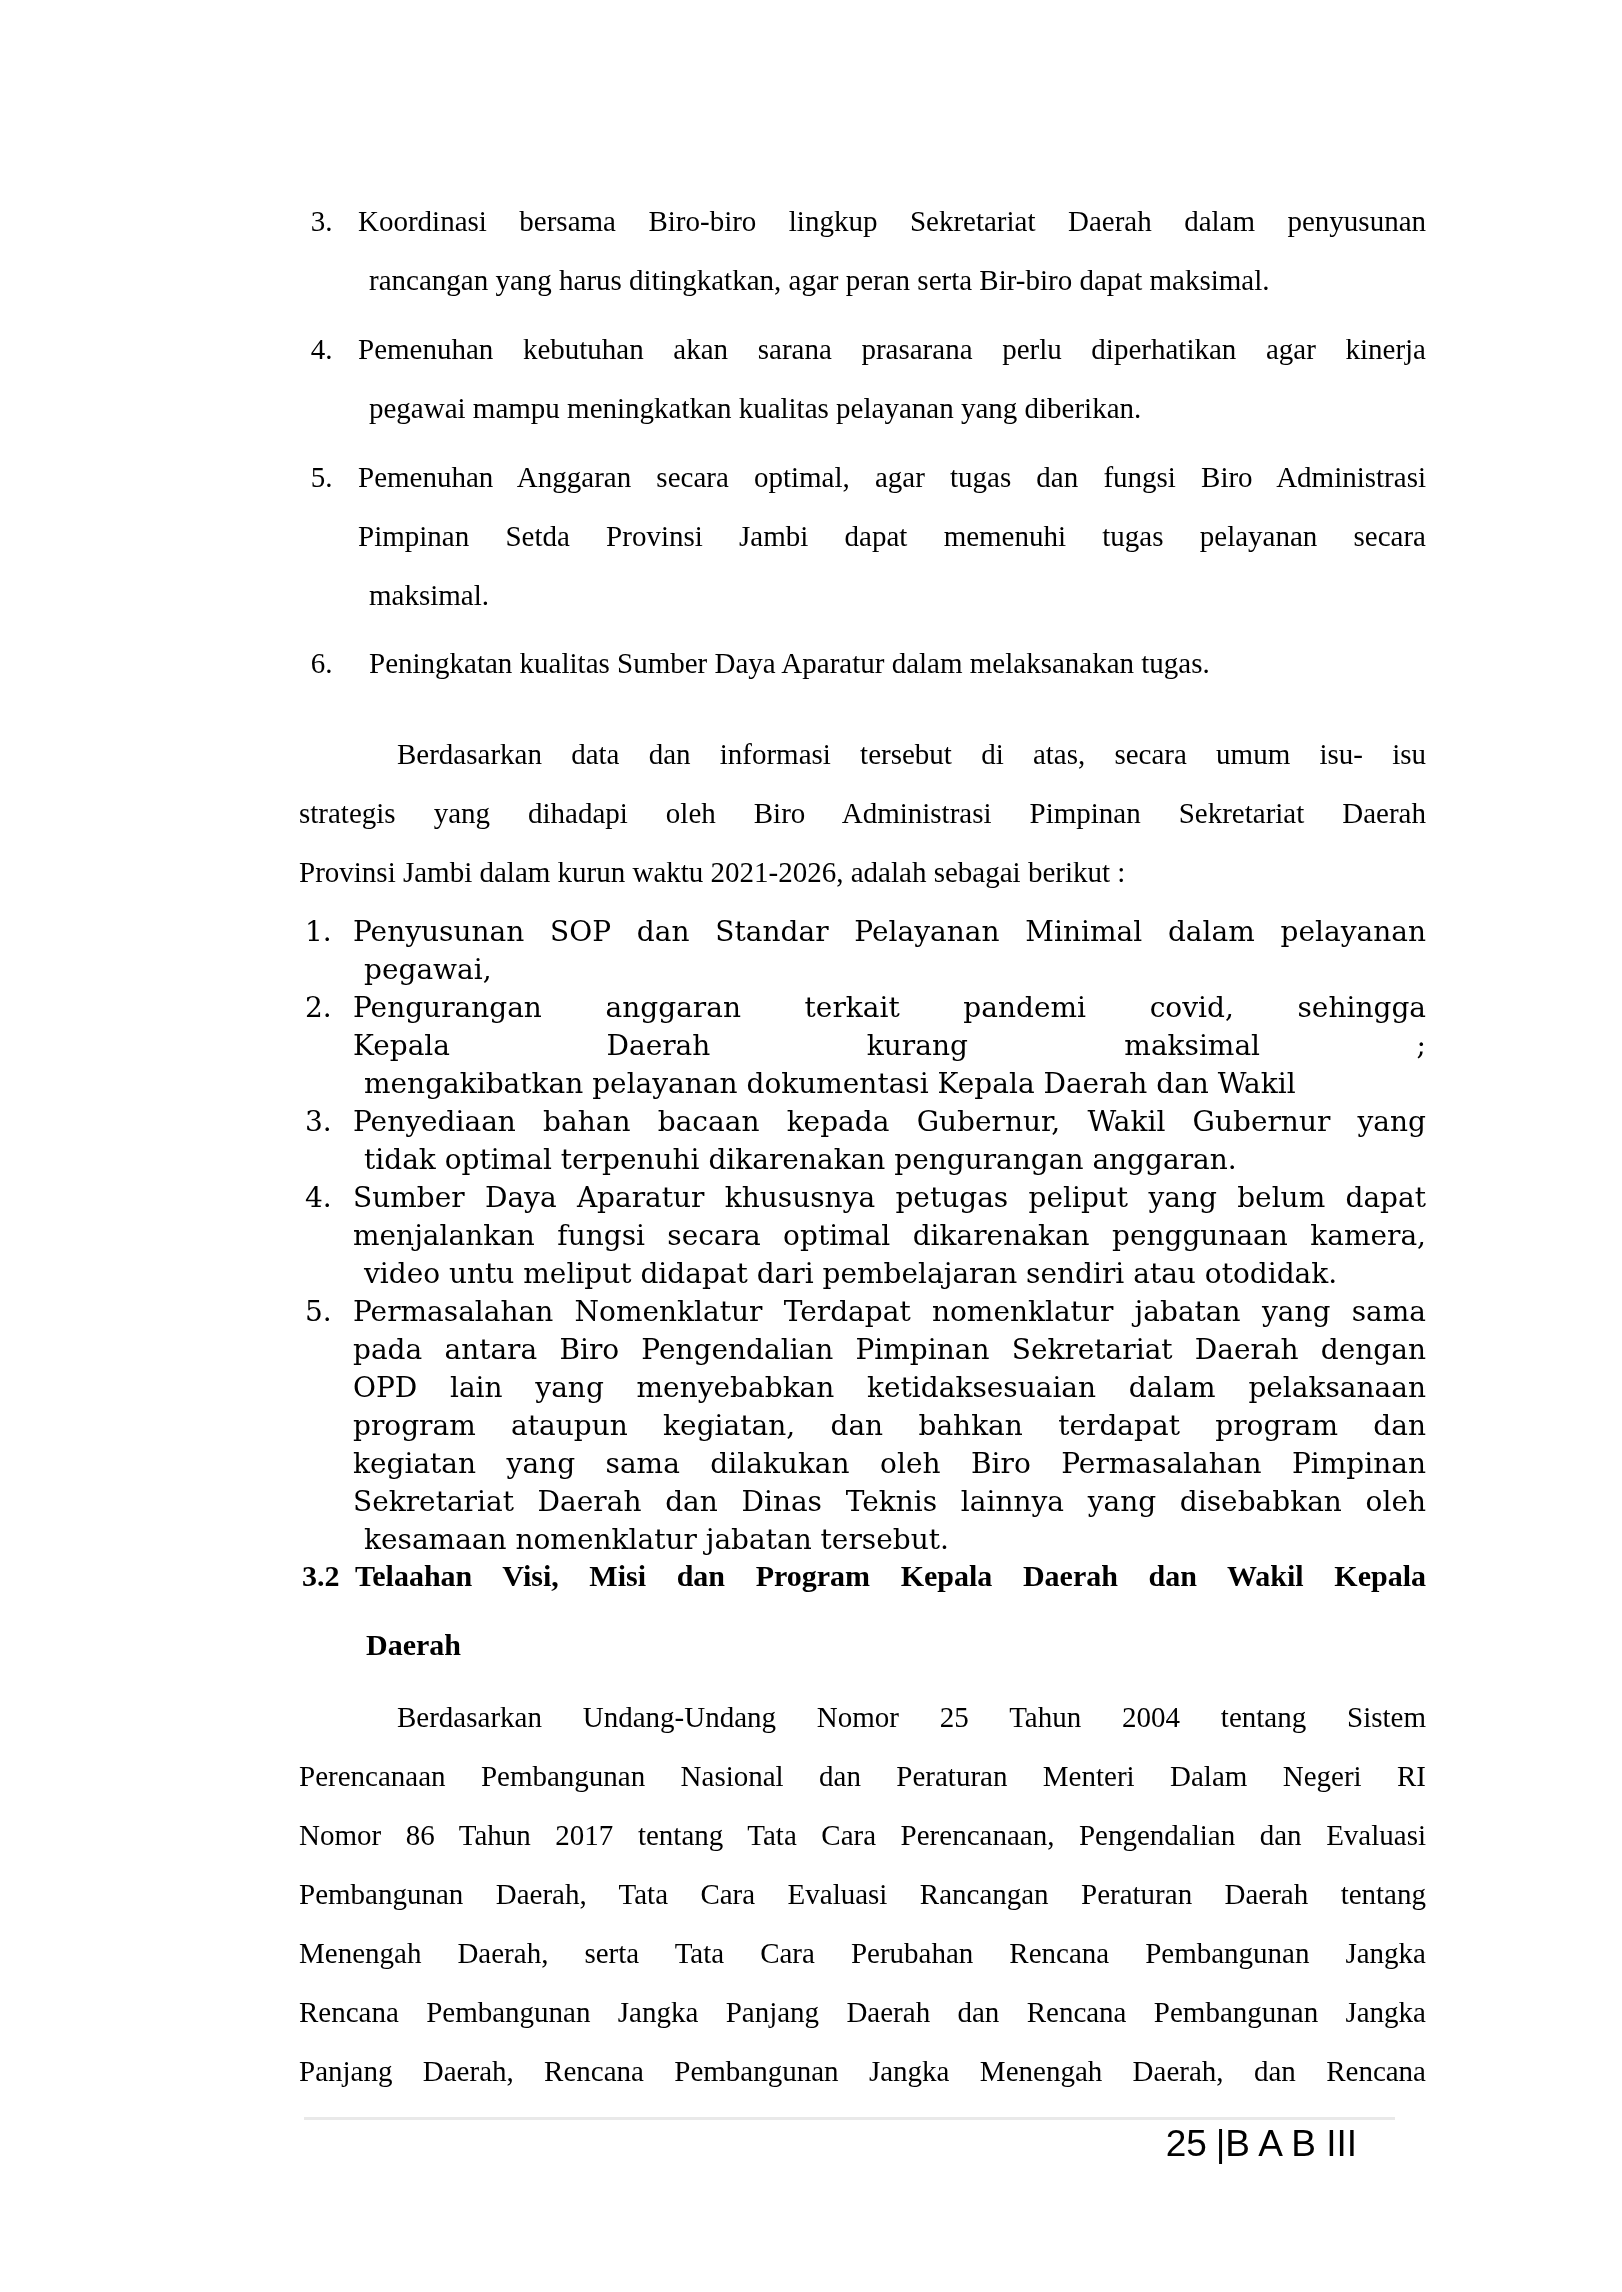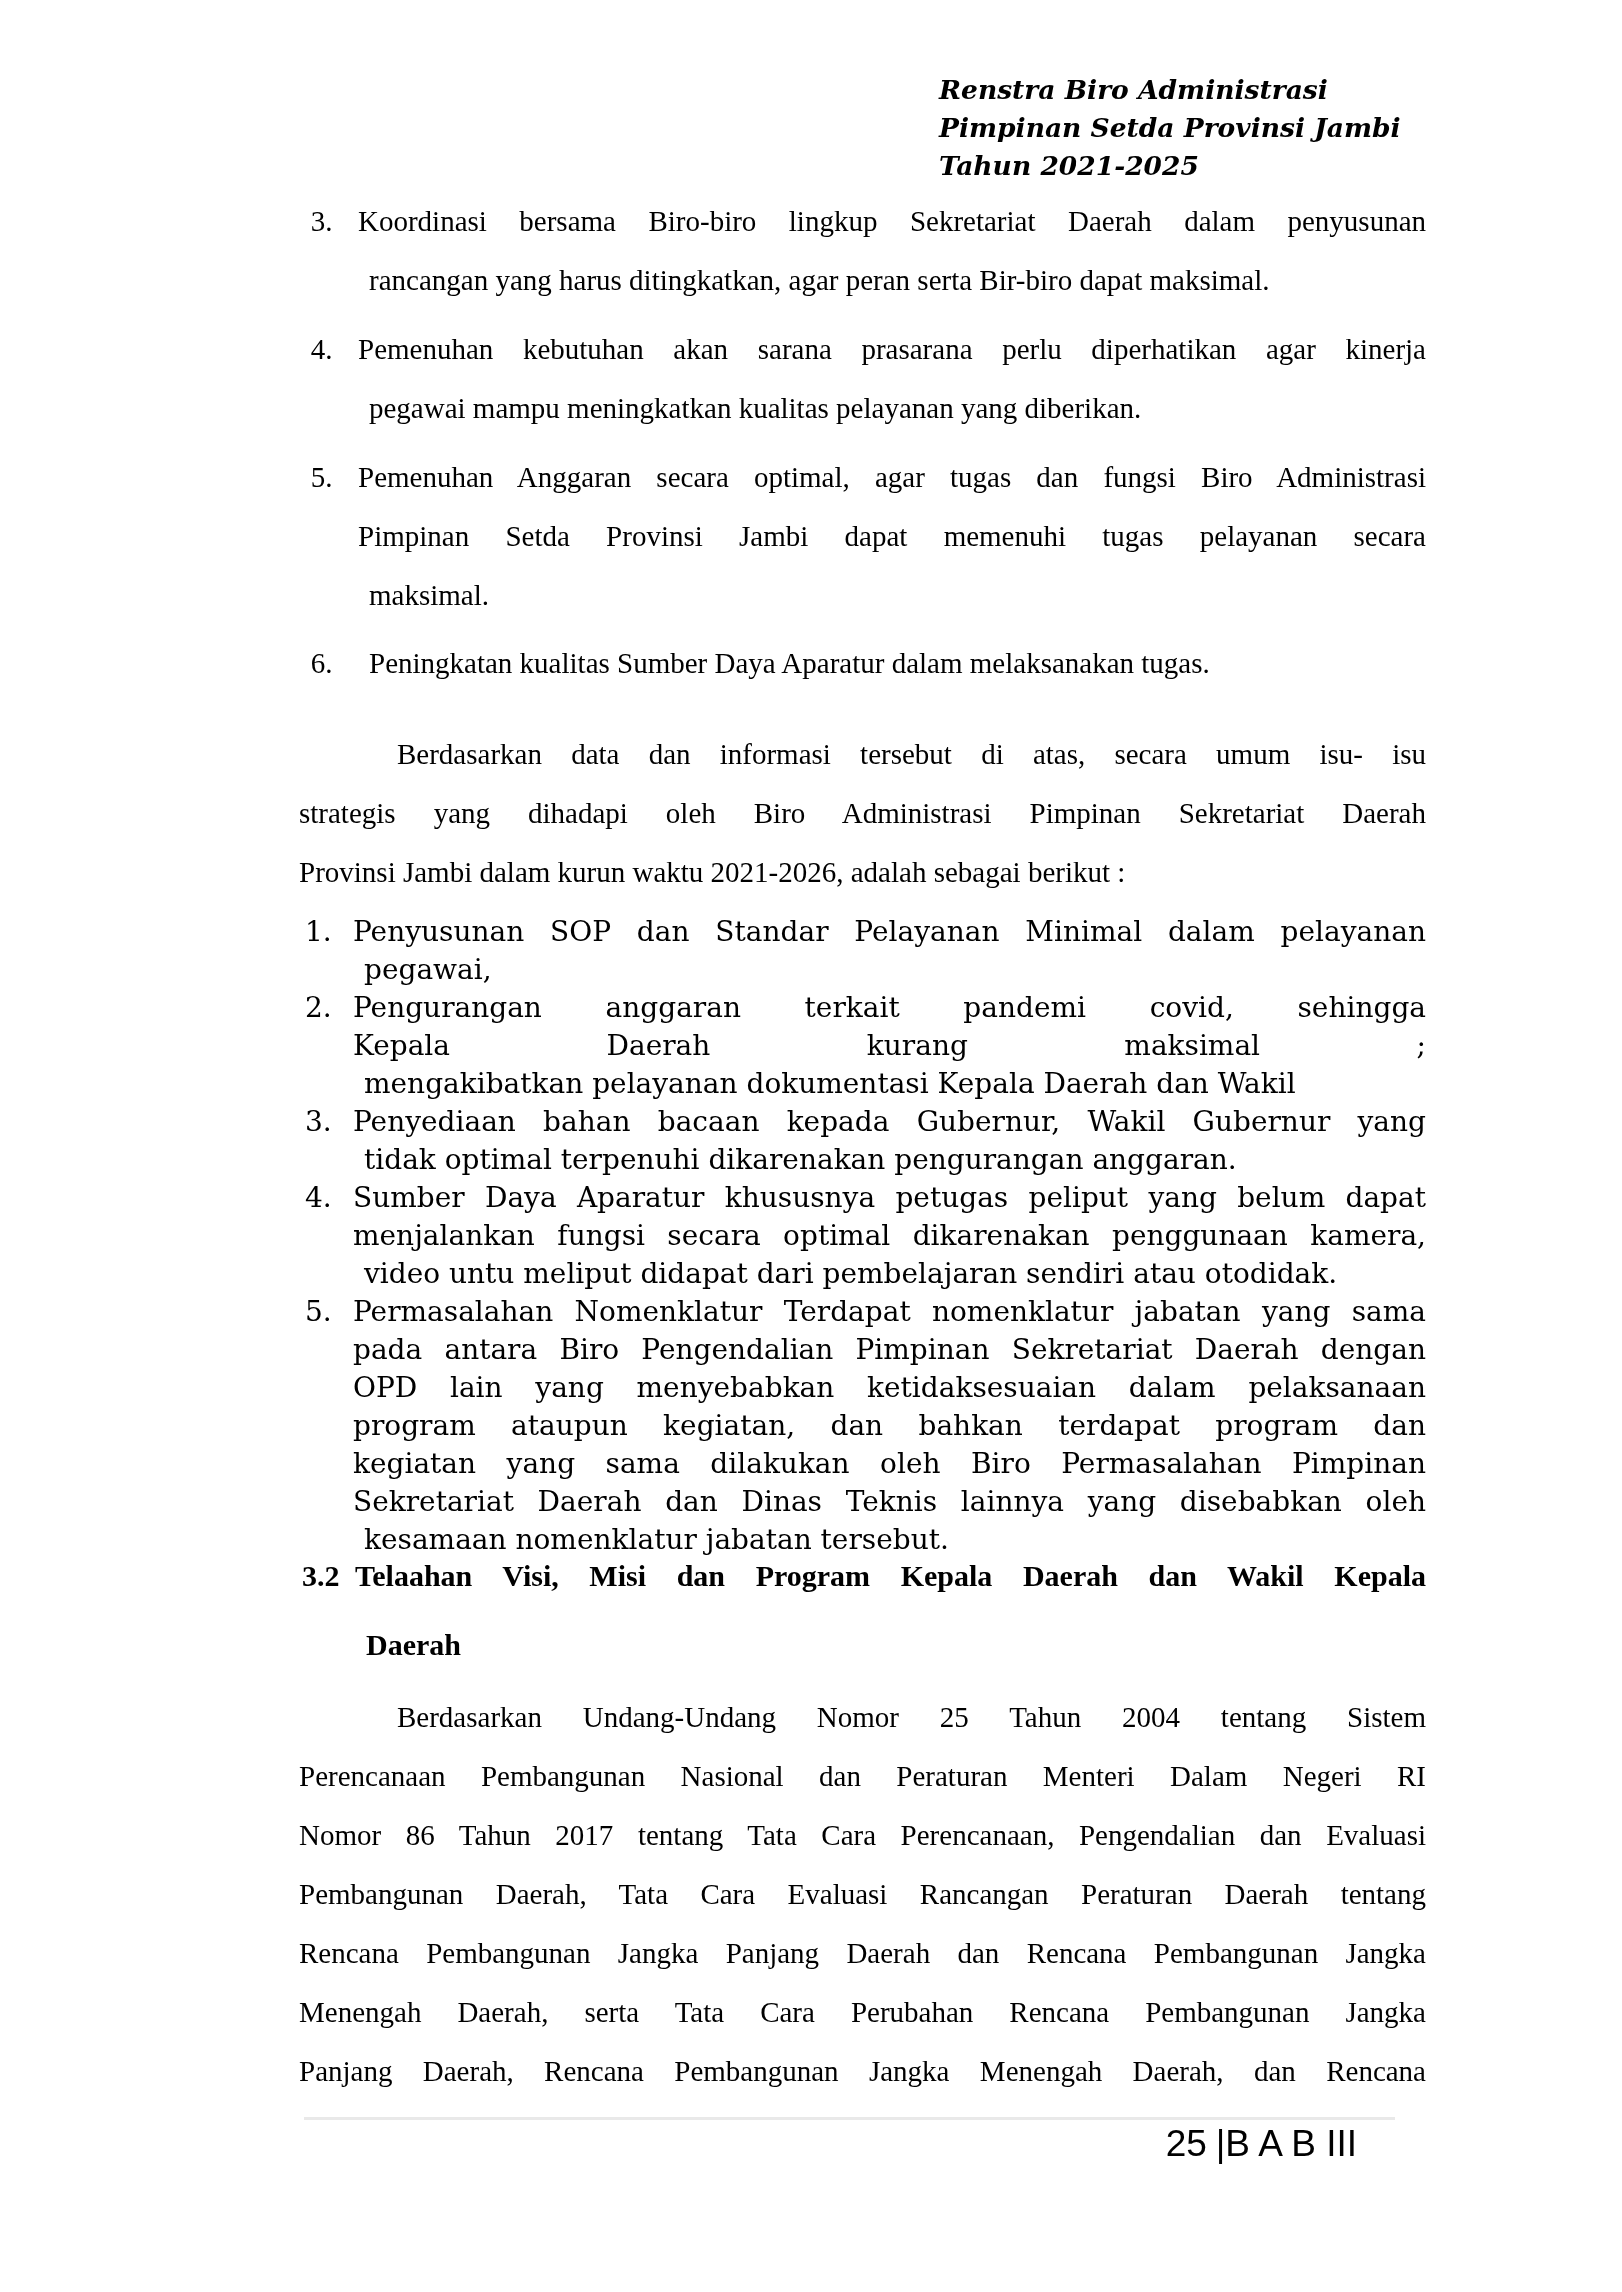--- a/index.html
+++ b/index.html
@@ -75,28 +75,20 @@
     font-size:37px; line-height:41px;
     white-space:nowrap;
   }
   .page-footer .sep { margin-left:8.8px; }
 </style>
 </head>
 <body>
 
 <div class="page">
 
-  <div class="abs doc-header">
-
-      <div class="header-line">Renstra Biro Administrasi</div>
-
-      <div class="header-line">Pimpinan Setda Provinsi Jambi</div>
-
-      <div class="header-line">Tahun 2021-2025</div>
-    </div>
 
   <div class="abs upper-list">
 
       <div class="upper-item">
         <span class="num serif-u">3.</span>
         <div class="lines">
 
             <div class="line serif-u u-lh">Koordinasi bersama Biro-biro lingkup Sekretariat Daerah dalam penyusunan</div>
 
             <div class="line serif-u u-lh">rancangan yang harus ditingkatkan, agar peran serta Bir-biro dapat maksimal.</div>
@@ -223,23 +215,23 @@
   <div class="abs para para2 indent keep-just">
 
       <div class="line serif-u u-lh">Berdasarkan Undang-Undang Nomor 25 Tahun 2004 tentang Sistem</div>
 
       <div class="line serif-u u-lh">Perencanaan Pembangunan Nasional dan Peraturan Menteri Dalam Negeri RI</div>
 
       <div class="line serif-u u-lh">Nomor 86 Tahun 2017 tentang Tata Cara Perencanaan, Pengendalian dan Evaluasi</div>
 
       <div class="line serif-u u-lh">Pembangunan Daerah, Tata Cara Evaluasi Rancangan Peraturan Daerah tentang</div>
 
+      <div class="line serif-u u-lh">Menengah Daerah, serta Tata Cara Perubahan Rencana Pembangunan Jangka</div>
+
       <div class="line serif-u u-lh">Rencana Pembangunan Jangka Panjang Daerah dan Rencana Pembangunan Jangka</div>
-
-      <div class="line serif-u u-lh">Menengah Daerah, serta Tata Cara Perubahan Rencana Pembangunan Jangka</div>
 
       <div class="line serif-u u-lh">Panjang Daerah, Rencana Pembangunan Jangka Menengah Daerah, dan Rencana</div>
     </div>
 
   <div class="abs footer-rule"></div>
   <div class="abs page-footer">
     <span>25</span><span class="sep">|B A B III</span>
   </div>
 
 </div>

